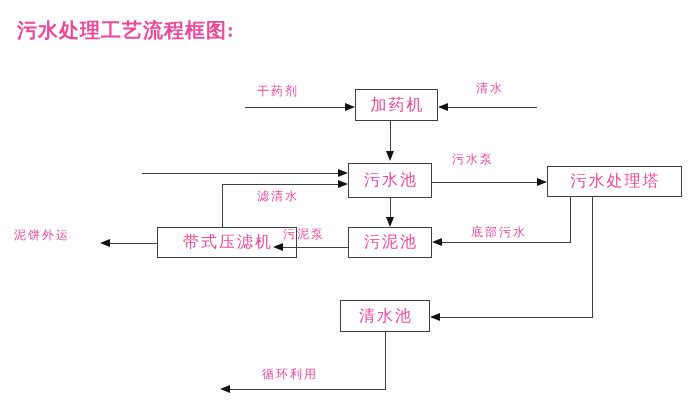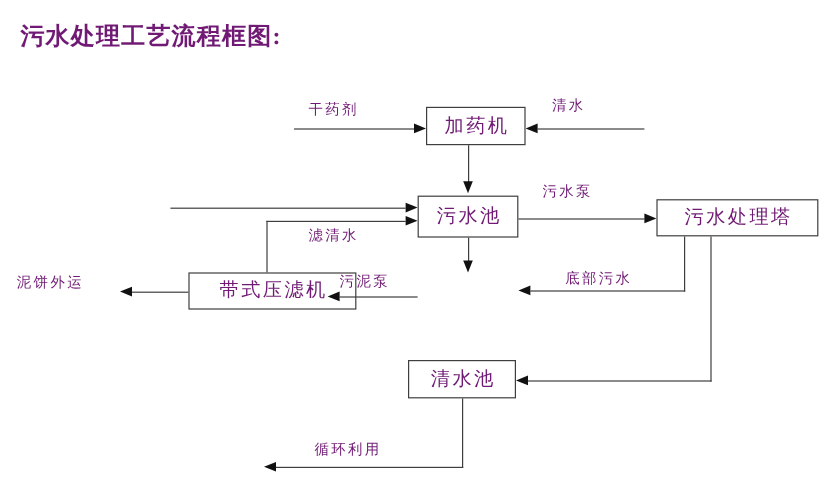--- a/index.html
+++ b/index.html
@@ -1,19 +1,19 @@
 <!DOCTYPE html>
 <html><head>
 <meta charset="utf-8">
 <style>
   html,body{margin:0;padding:0;background:#fff;}
   #stage{
     position:relative;width:700px;height:420px;background:#ffffff;
     font-family:"Liberation Serif","DejaVu Serif",serif;
-    color:#701a75;overflow:hidden;
+    color:#ec4899;overflow:hidden;
   }
   .title{
     position:absolute;left:17px;top:17px;
     font-size:20px;font-weight:bold;letter-spacing:1px;white-space:nowrap;
   }
   .node{
     position:absolute;box-sizing:border-box;
     background:#fff;border:1px solid #3f3f3f;
     display:flex;align-items:center;justify-content:center;
     font-size:16px;letter-spacing:2px;white-space:nowrap;
@@ -32,25 +32,26 @@
 </head>
 <body>
 
 <div id="stage">
 
   <div class="title">污水处理工艺流程框图:</div>
 
   <div class="node" style="left:348px;top:163px;width:84px;height:35px">污水池</div>
   <div class="node" style="left:355px;top:89px;width:83px;height:32px">加药机</div>
   <div class="node" style="left:547px;top:166px;width:135px;height:31px">污水处理塔</div>
+  <div class="node" style="left:348px;top:227px;width:84px;height:31px">污泥池</div>
   <div class="node" style="left:157px;top:227px;width:140px;height:31px">带式压滤机</div>
   <div class="node" style="left:340px;top:300px;width:90px;height:32px">清水池</div>
 
   <span class="flabel" style="left:257px;top:83px">干药剂</span>
-  <span class="flabel" style="left:460px;top:80px">清水</span>
+  <span class="flabel" style="left:476px;top:80px">清水</span>
   <span class="flabel" style="left:452px;top:151px">污水泵</span>
   <span class="flabel" style="left:257px;top:188px">滤清水</span>
   <span class="flabel" style="left:283px;top:226px">污泥泵</span>
   <span class="flabel" style="left:471px;top:224px">底部污水</span>
   <span class="flabel" style="left:14px;top:227px">泥饼外运</span>
   <span class="flabel" style="left:262px;top:366px">循环利用</span>
 
   <div class="hl" style="left:245px;top:107px;width:100px"></div>
   <div class="ar" style="left:345px;top:103px"></div>
 

